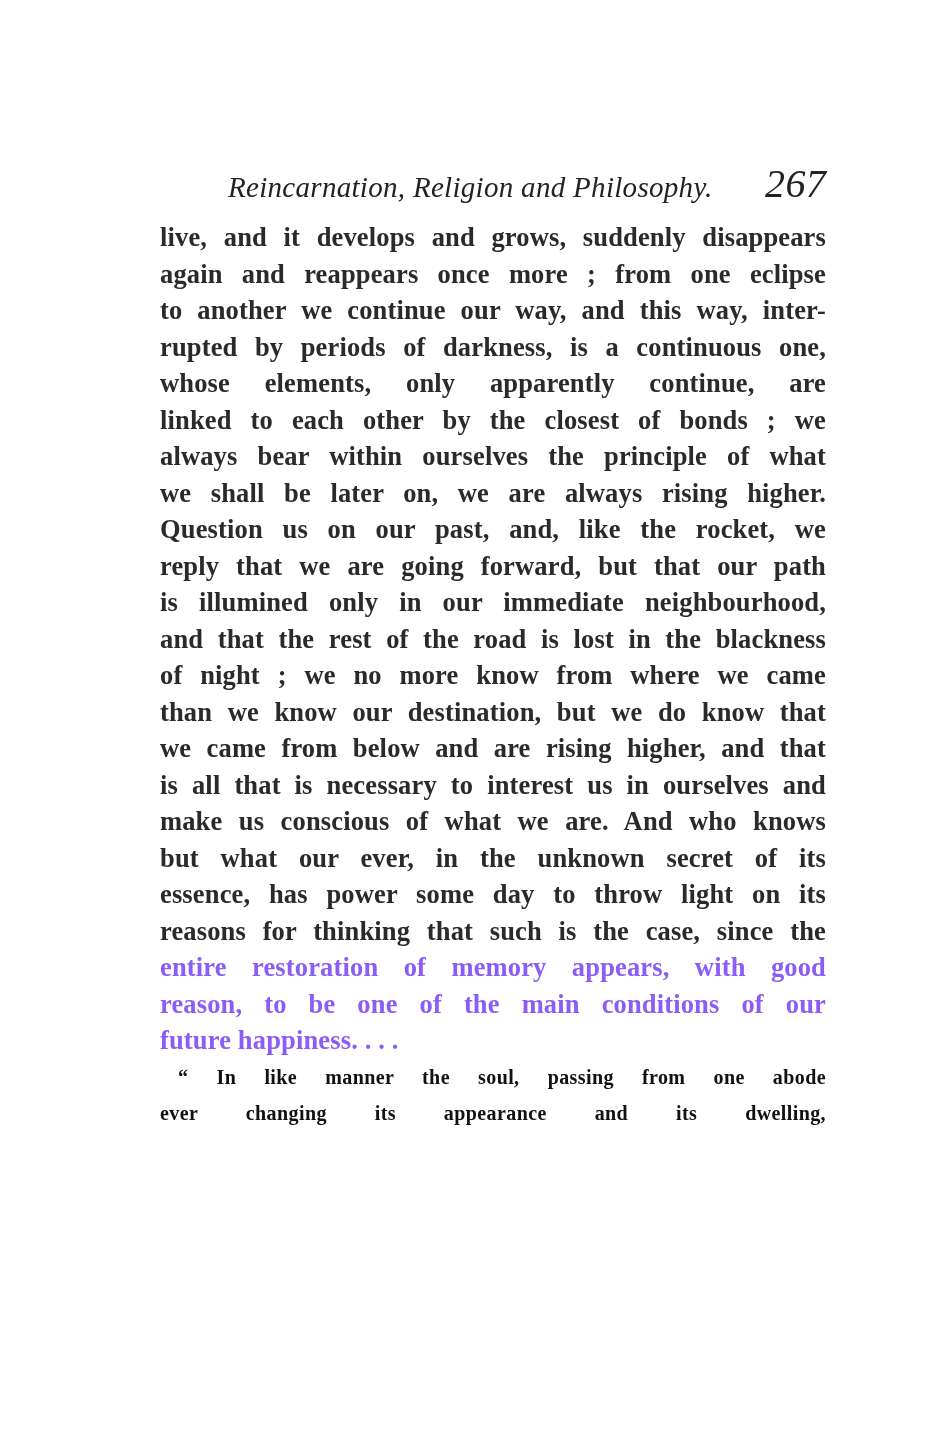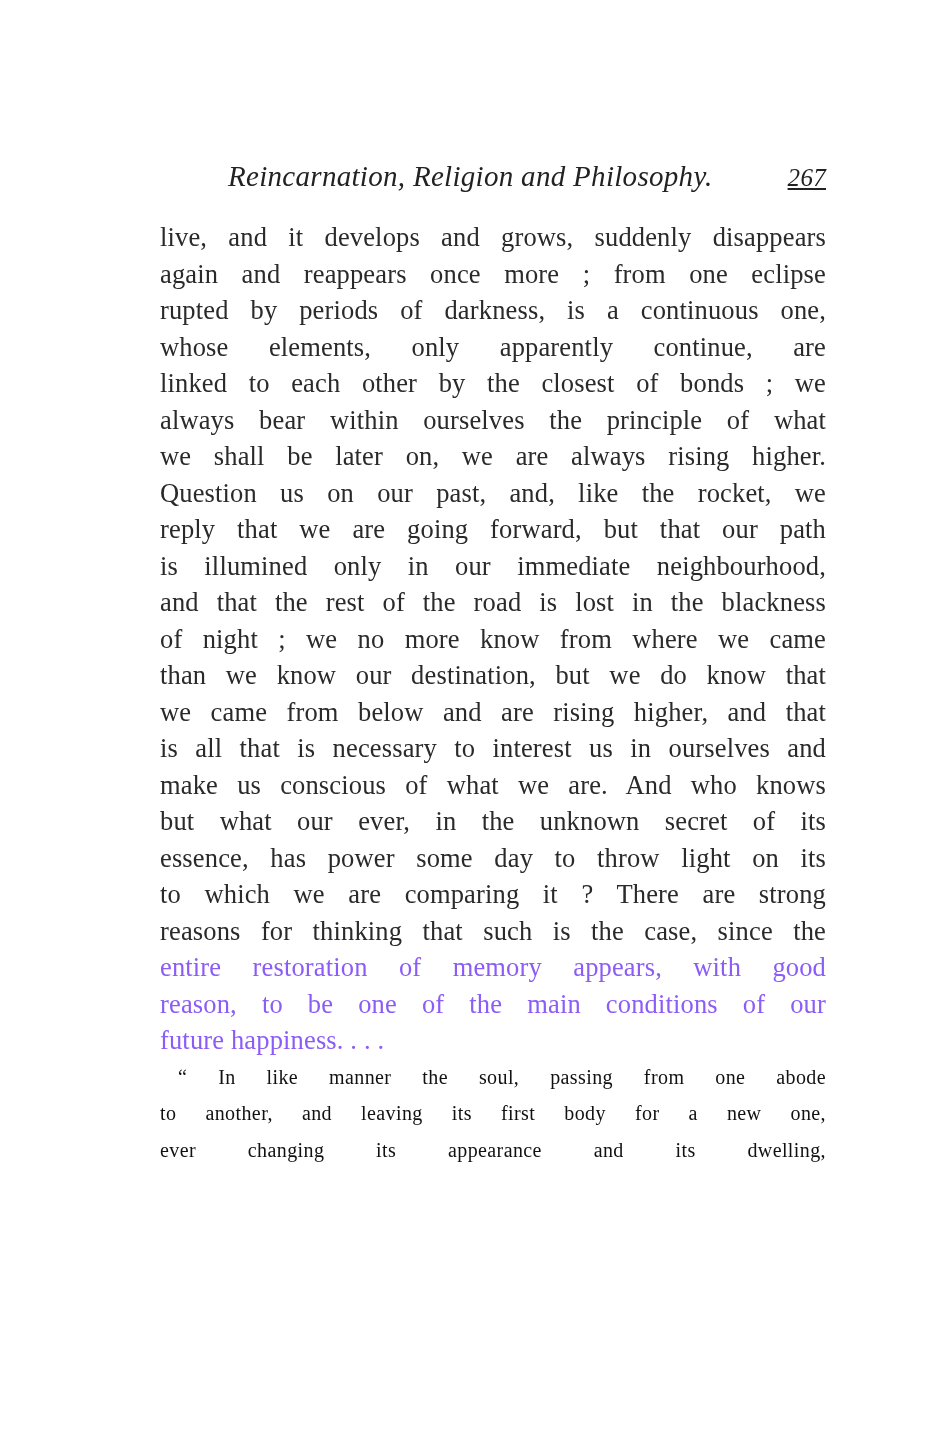--- a/index.html
+++ b/index.html
@@ -33,28 +33,28 @@
       font-size: 29px;
       letter-spacing: 0.3px;
     }
     .running-title {
       font-style: italic;
       color: #222;
     }
     .page-number {
       font-style: italic;
       color: #222;
-      font-size: 25px;
-      text-decoration: underline;
+      font-size: 40px;
     }
     .body-text {
       position: absolute;
       top: 219px;
       left: 160px;
       width: 666px;
+      font-weight: bold;
     }
     .line {
       display: block;
       height: 36.5px;
       line-height: 36.5px;
       font-size: 26.5px;
       white-space: nowrap;
       text-align: justify;
       text-align-last: justify;
       color: #8b5cf6;
@@ -81,38 +81,37 @@
 
 <div class="page">
   <div class="running-head">
     <span class="running-title">Reincarnation, Religion and Philosophy.</span>
     <span class="page-number">267</span>
   </div>
 
   <div class="body-text">
     <span class="line faded">live, and it develops and grows, suddenly disappears</span>
     <span class="line faded">again and reappears once more ; from one eclipse</span>
+    <span class="line faded">to another we continue our way, and this way, inter-</span>
     <span class="line faded">rupted by periods of darkness, is a continuous one,</span>
     <span class="line faded">whose elements, only apparently continue, are</span>
     <span class="line faded">linked to each other by the closest of bonds ; we</span>
     <span class="line faded">always bear within ourselves the principle of what</span>
     <span class="line faded">we shall be later on, we are always rising higher.</span>
     <span class="line faded">Question us on our past, and, like the rocket, we</span>
     <span class="line faded">reply that we are going forward, but that our path</span>
     <span class="line faded">is illumined only in our immediate neighbourhood,</span>
     <span class="line faded">and that the rest of the road is lost in the blackness</span>
     <span class="line faded">of night ; we no more know from where we came</span>
     <span class="line faded">than we know our destination, but we do know that</span>
     <span class="line faded">we came from below and are rising higher, and that</span>
     <span class="line faded">is all that is necessary to interest us in ourselves and</span>
     <span class="line faded">make us conscious of what we are. And who knows</span>
     <span class="line faded">but what our ever, in the unknown secret of its</span>
     <span class="line faded">essence, has power some day to throw light on its</span>
-    <span class="line faded">to which we are comparing it ? There are strong</span>
     <span class="line faded">reasons for thinking that such is the case, since the</span>
     <span class="line">entire restoration of memory appears, with good</span>
     <span class="line">reason, to be one of the main conditions of our</span>
     <span class="line last">future happiness. . . .</span>
     <span class="line sharp indent">“ In like manner the soul, passing from one abode</span>
-    <span class="line sharp">to another, and leaving its first body for a new one,</span>
     <span class="line sharp">ever changing its appearance and its dwelling,</span>
   </div>
 </div>
 
 </body></html>

